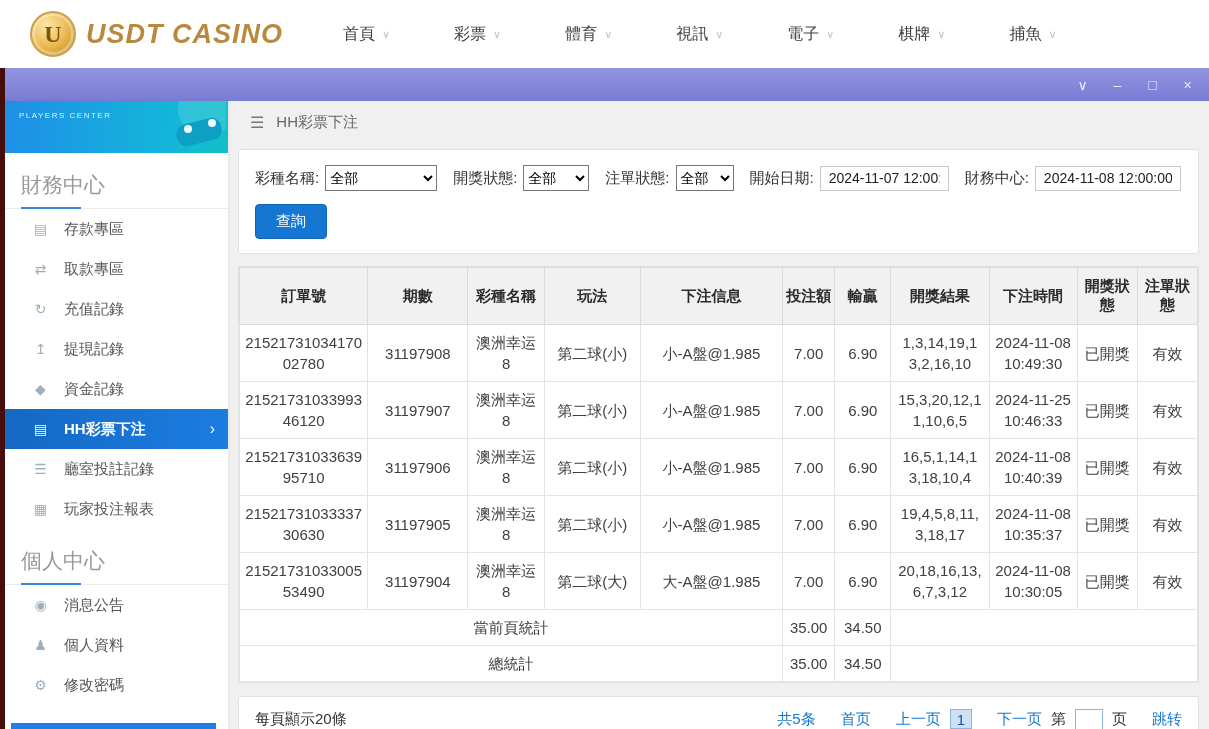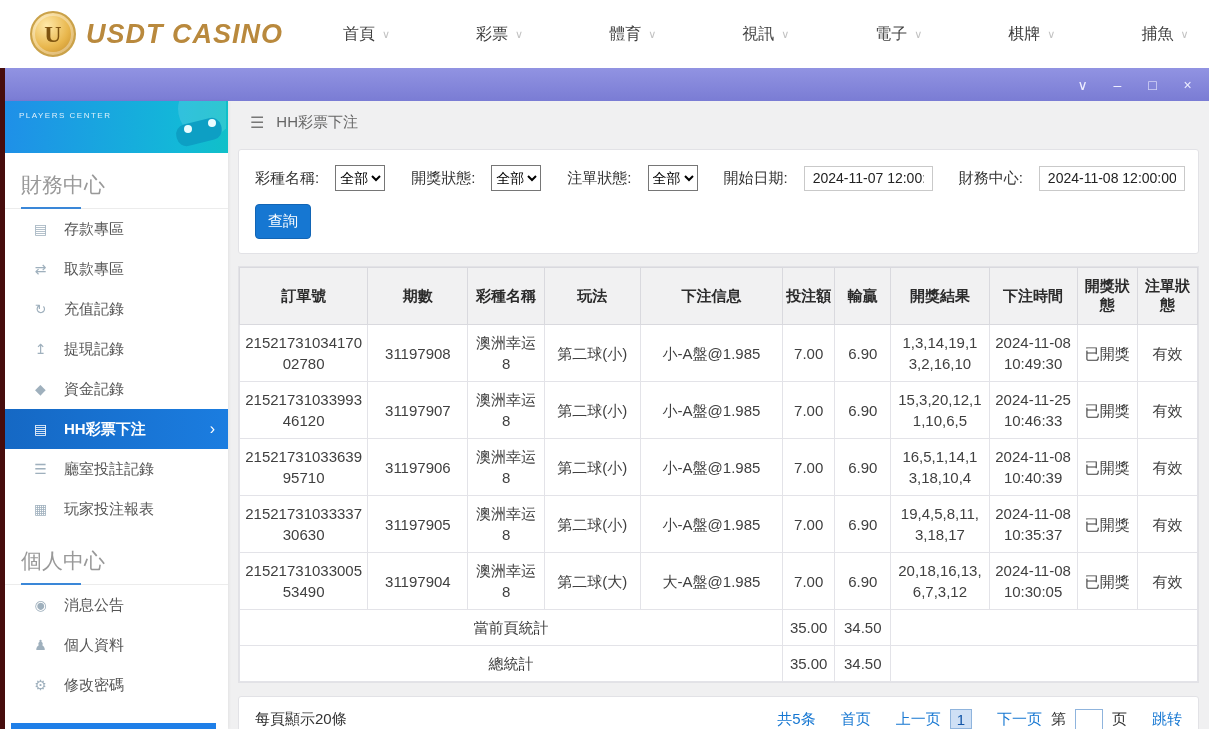--- a/index.html
+++ b/index.html
@@ -14,21 +14,21 @@
   .topbar { height:68px; background:#fff; display:flex; align-items:center; position:relative; z-index:3; }
   .logo { display:flex; align-items:center; gap:10px; margin-left:30px; cursor:pointer; }
   .coin {
     width:46px; height:46px; border-radius:50%;
     background:radial-gradient(circle at 35% 30%, #ffe9a8, #e8b64c 55%, #b97f1e);
     border:2px solid #caa24a; display:flex; align-items:center; justify-content:center;
     box-shadow: inset 0 0 0 3px rgba(255,255,255,.35);
   }
   .coin span { font-family:"Liberation Serif","DejaVu Serif",serif; font-size:24px; font-weight:bold; color:#7e5410; }
   .logo-text { font-size:27px; font-weight:800; letter-spacing:1px; color:#b9893d;font-style:italic; }
-  .mainnav { display:flex; margin-left:60px; gap:86px; }
+  .mainnav { display:flex; margin-left:60px; gap:64px; }
   .nav-item { display:flex; align-items:center; gap:7px; font-size:16px; color:#3f3f3f; cursor:pointer; }
   .nav-item .chev { color:#c2c2c2; font-size:11px; }
 
   
   .titlebar { margin-left:5px; height:33px; background:linear-gradient(180deg,#9193e2,#7a7cd4);
     display:flex; justify-content:flex-end; align-items:center; }
   .win-controls { display:flex; gap:20px; margin-right:14px; color:#eef; font-size:14px; }
   .win-controls span { cursor:pointer; width:15px; text-align:center; }
 
   
@@ -52,32 +52,32 @@
   .sb-item.active .sb-ico { color:#fff; }
   .sb-arrow { position:absolute; right:13px; font-size:16px; color:#fff; font-weight:normal; }
   .sb-bottom-strip { position:absolute; left:6px; right:12px; bottom:0; height:6px; background:#1f7fe8; }
 
   
   .content { flex:1; display:flex; flex-direction:column; overflow:hidden; }
   .breadcrumb { flex:0 0 42px; display:flex; align-items:center; gap:12px; padding-left:22px; color:#666; font-size:15px; }
   .burger { font-size:16px; color:#777; cursor:pointer; }
 
   .filter-panel { margin:6px 10px 0; background:#fff; border:1px solid #e2e2e6; border-radius:3px; padding:15px 16px 14px; }
-  .filter-row { display:flex; align-items:center; gap:16px; font-size:15px; color:#333; white-space:nowrap; }
+  .filter-row { display:flex; align-items:center; gap:6px; font-size:15px; color:#333; white-space:nowrap; }
   .filter-row label { margin-left:10px; }
   .filter-row label:first-child { margin-left:0; }
   select { height:26px; border:1px solid #767676; background:#fff; font-size:14px; font-family:inherit; }
   .sel-lottery { width:112px; }
   .sel-status  { width:66px; }
   .sel-order   { width:58px; }
   .date-input { height:25px; border:1px solid #c9c9c9; padding:0 8px; font-size:14px; color:#222; font-family:inherit; }
   .date-start { width:129px; }
   .date-end   { width:146px; }
   .search-btn { margin-top:13px; background:#1677d2; color:#fff; border:1px solid #1265b5; border-radius:4px;
-    padding:7px 12px; font-size:15px; cursor:pointer; }
+    padding:7px 20px; font-size:15px; cursor:pointer; }
 
   .table-panel { margin:12px 10px 0; background:#fff; border:1px solid #e2e2e6; }
   table { width:100%; border-collapse:collapse; table-layout:fixed; font-size:15px; color:#404040; text-align:center; }
   th { background:#f1f1f2; border:1px solid #d9d9de; font-weight:bold; color:#2b2b2b; padding:9px 2px; }
   td { border:1px solid #e3e3e8; padding:7px 5px; line-height:1.4; word-break:break-all; }
 
   .footer-bar { margin:13px 10px; background:#fff; border:1px solid #e2e2e6; border-radius:3px; flex:0 0 46px;
     display:flex; align-items:center; justify-content:space-between; padding:0 16px; font-size:15px; color:#333; }
   .pager { display:flex; align-items:center; gap:9px; }
   .pg-total, .pg-link { color:#1677d2; text-decoration:none; cursor:pointer;margin-left:16px; }

